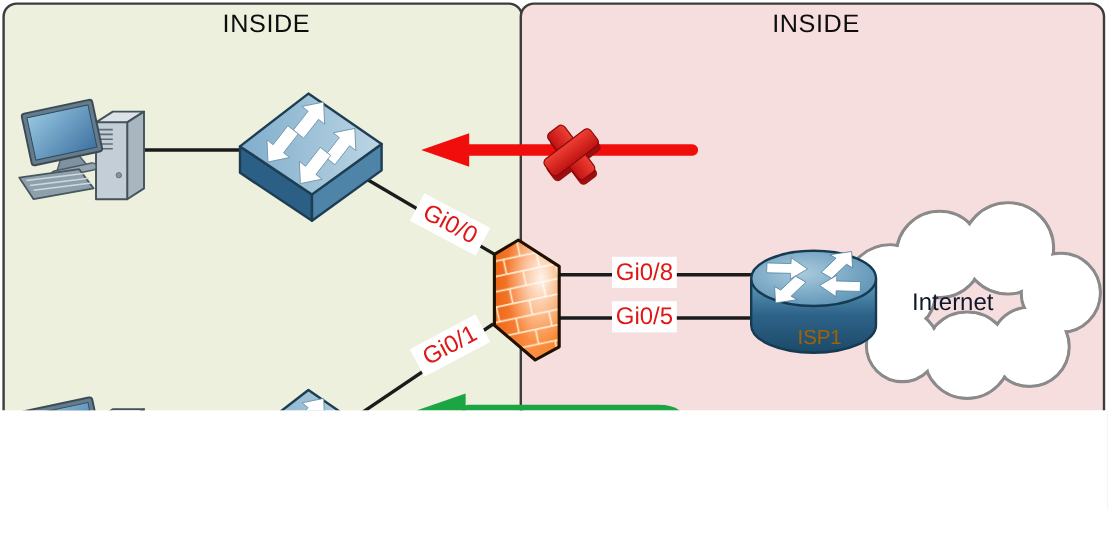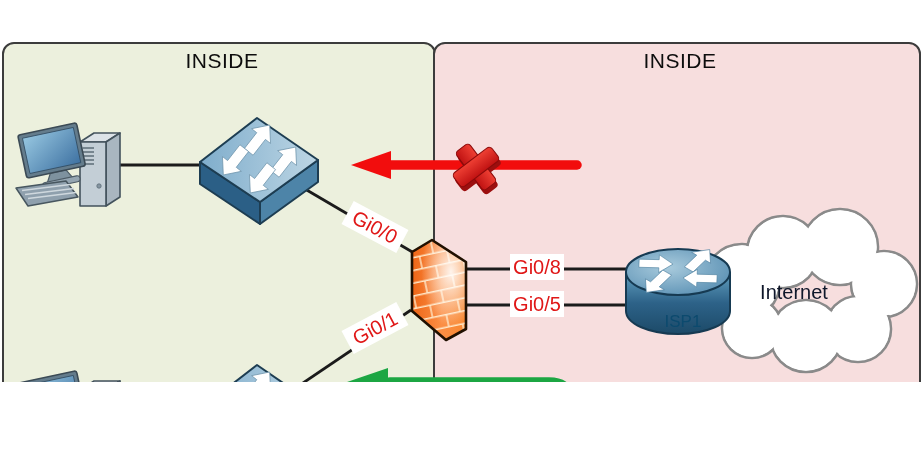--- a/index.html
+++ b/index.html
@@ -1,33 +1,33 @@
 <!DOCTYPE html>
 <html><head>
 <meta charset="utf-8">
 <style>
   html,body{margin:0;padding:0;background:#ffffff;}
   .stage{position:relative;width:923px;height:342px;background:#ffffff;overflow:hidden;
-         font-family:"Liberation Sans", sans-serif;margin-top:40px;}
+         font-family:"Liberation Sans", sans-serif;}
   .zone{position:absolute;border:2.5px solid #3c3c3c;border-radius:12px;box-sizing:border-box;}
   .zone-inside{left:2px;top:2px;width:434px;height:443px;background:#ecf0dd;}
   .zone-outside{left:433px;top:2px;width:488px;height:449px;background:#f7dede;}
   .zone-title{position:absolute;top:9px;width:200px;text-align:center;
               font-size:21px;color:#0d0d0d;letter-spacing:0.5px;}
   .t-inside{left:122px;}
   .t-outside{left:580px;}
   svg.overlay{position:absolute;left:0;top:0;width:923px;height:453px;}
   .iflabel{position:absolute;background:#ffffff;color:#e01717;font-size:20px;
            line-height:26px;text-align:center;white-space:nowrap;padding:0 3px;}
   .rot-cw{transform:rotate(28deg);}
   .rot-ccw{transform:rotate(-28deg);}
   .cloud-label{position:absolute;left:742px;top:241px;width:104px;text-align:center;
                font-size:20px;color:#0f172a;}
   .router-label{position:absolute;left:650px;top:272px;width:66px;text-align:center;
-                font-size:17px;font-weight:400;color:#0c4a6e;}
+                font-size:17px;font-weight:400;color:#a16207;}
 </style>
 </head>
 <body>
 
 <div class="stage">
 
   <div class="zone zone-inside"></div>
   <div class="zone zone-outside"></div>
 
   <svg class="overlay" viewBox="0 0 923 453">

